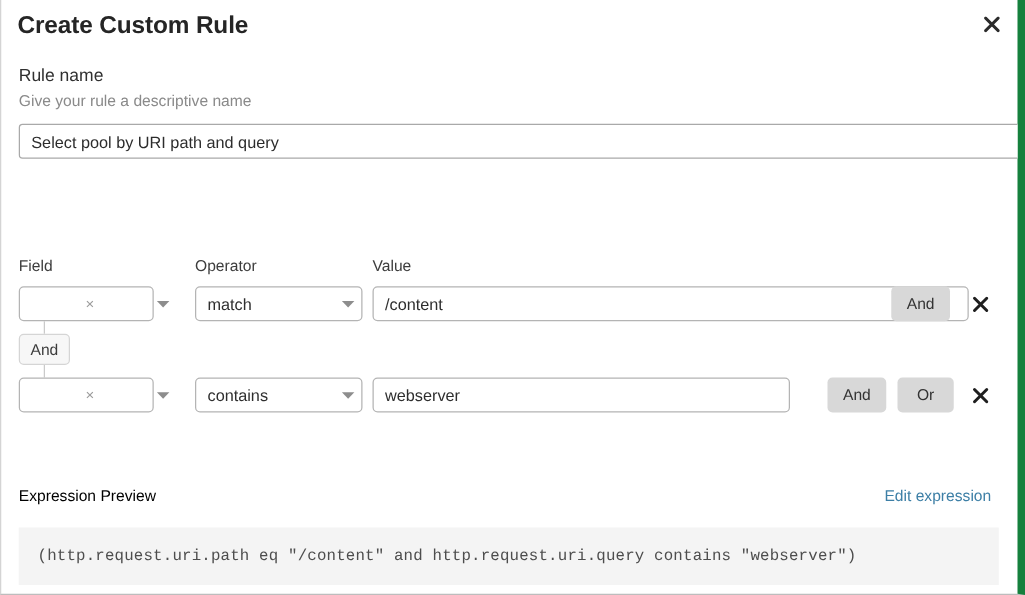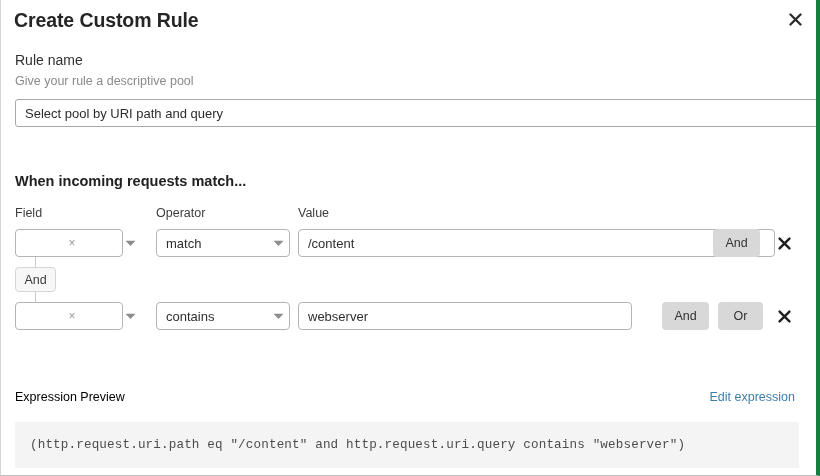--- a/index.html
+++ b/index.html
@@ -11,21 +11,21 @@
     font-family: "Liberation Sans", sans-serif;
     -webkit-font-smoothing: antialiased;
   }
   #panel {
     position: relative;
     width: 820px;
     height: 476px;
     box-sizing: border-box;
     background: #ffffff;
     border-left: 1px solid #d4d4d4;
-    border-right: 4px solid #15803d;
+    border-right: 6px solid #15803d;
     border-bottom: 1px solid #bdbdbd;
     overflow: hidden;
     padding-left: 17px;
   }
 
   
   .dialog-title {
     position: absolute;
     left: 13px;
     top: 9px;
@@ -266,24 +266,23 @@
 <div id="panel">
 
   <div class="dialog-title">Create Custom Rule</div>
   <div class="close-icon">
     <svg width="13" height="13" viewBox="0 0 13 13" aria-hidden="true">
       <path d="M1.5 1.5 L11.5 11.5 M11.5 1.5 L1.5 11.5" stroke="currentColor" stroke-width="2.3" stroke-linecap="round"></path>
     </svg>
   </div>
 
   <div class="section-label rule-name-label">Rule name</div>
-  <div class="rule-name-help">Give your rule a descriptive pool</div>
+  <div class="rule-name-help">Give your rule a descriptive name</div>
   <input class="rule-name-input" type="text" value="Select pool by URI path and query" style="">
 
-  <div class="match-heading">When incoming requests match...</div>
 
   <div class="col-head field">Field</div>
   <div class="col-head operator">Operator</div>
   <div class="col-head value">Value</div>
 
   <div class="cond-row row1">
     <div class="select-ctl field-ctl">
       <span class="sel-text">URI Path</span>
       <span class="clear-icon">×</span>
       <span class="caret-icon">

